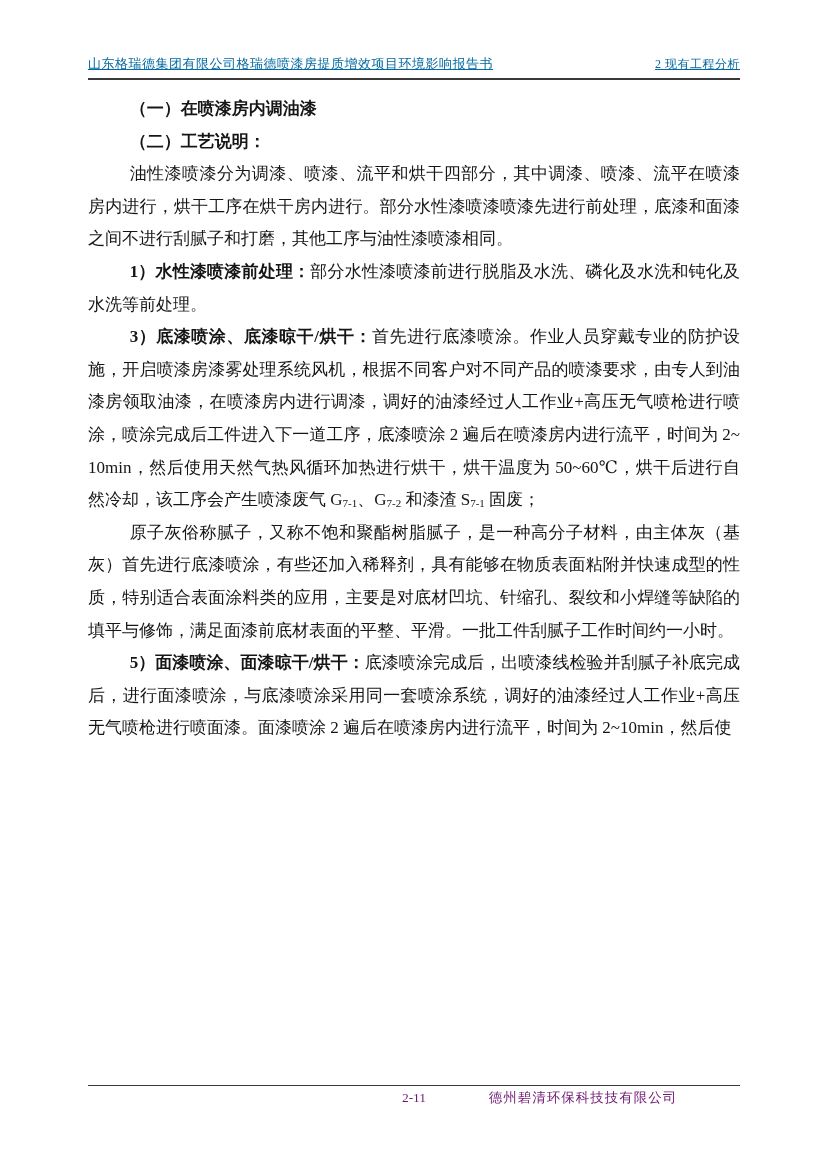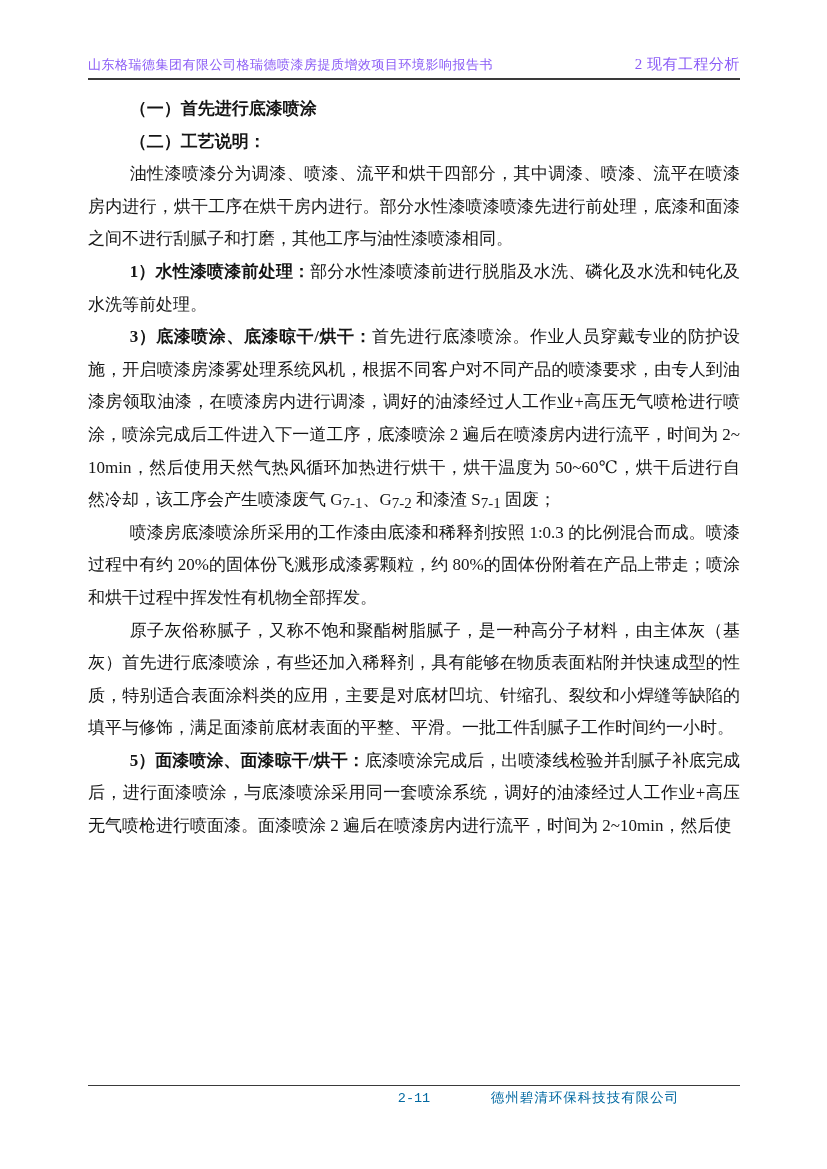--- a/index.html
+++ b/index.html
@@ -11,24 +11,25 @@
     color: #111;
     overflow: hidden;
   }
   .page { position: absolute; inset: 0; }
 
   
   .header {
     position: absolute;
     left: 88px; width: 652px; top: 55px;
     display: flex; justify-content: space-between; align-items: baseline;
-    font-size: 13px; color: #8b5cf6;
+    font-size: 13px; color: #0369a1;
     letter-spacing: 0.5px;
+    text-decoration: underline;
   }
-  .header .hdr-right { font-size: 15px; }
+  .header .hdr-right { font-size: 12px; }
   .header-rule {
     position: absolute;
     left: 88px; width: 652px; top: 78px;
     height: 0; border-top: 2.2px solid #3a3a3a;
   }
 
   
   .content {
     position: absolute;
     left: 88px; width: 652px; top: 93px;
@@ -38,60 +39,59 @@
   .para {
     margin: 0;
     text-indent: 2.45em;
     text-align: justify;
     text-justify: inter-ideograph;
     word-break: break-all;
   }
   .para.heading { font-weight: bold; text-align: left; }
   .bold { font-weight: bold; }
   .content sub {
-    font-size: 15px;
+    font-size: 11px;
     line-height: 0;
     vertical-align: -0.22em;
     letter-spacing: 0;
   }
 
   
   .footer-rule {
     position: absolute;
     left: 88px; width: 652px; top: 1085px;
     height: 0; border-top: 1.8px solid #3a3a3a;
   }
   .footer-row {
     position: absolute;
     left: 88px; width: 652px; top: 1089px;
     display: flex; align-items: baseline;
-    font-size: 13.5px; color: #0369a1; font-family: Liberation Mono, monospace;
+    font-size: 13.5px; color: #701a75;
   }
   .footer-row .f-spacer { flex: 1; }
   .footer-row .f-page { flex: 0 0 auto; }
   .footer-row .f-company { flex: 1; text-align: center; letter-spacing: 1px; }
 </style>
 </head>
 <body>
 
 <div class="page">
 
   <div class="header">
     <span class="hdr-left">山东格瑞德集团有限公司格瑞德喷漆房提质增效项目环境影响报告书</span>
     <span class="hdr-right">2 现有工程分析</span>
   </div>
   <div class="header-rule"></div>
 
   <div class="content" id="doc-content">
-      <p class="para heading"><span class="bold">（一）首先进行底漆喷涂</span></p>
+      <p class="para heading"><span class="bold">（一）在喷漆房内调油漆</span></p>
       <p class="para heading"><span class="bold">（二）工艺说明：</span></p>
       <p class="para"><span>油性漆喷漆分为调漆、喷漆、流平和烘干四部分，其中调漆、喷漆、流平在喷漆房内进行，烘干工序在烘干房内进行。部分水性漆喷漆喷漆先进行前处理，底漆和面漆之间不进行刮腻子和打磨，其他工序与油性漆喷漆相同。</span></p>
       <p class="para"><span class="bold">1）水性漆喷漆前处理：</span><span>部分水性漆喷漆前进行脱脂及水洗、磷化及水洗和钝化及水洗等前处理。</span></p>
       <p class="para"><span class="bold">3）底漆喷涂、底漆晾干/烘干：</span><span>首先进行底漆喷涂。作业人员穿戴专业的防护设施，开启喷漆房漆雾处理系统风机，根据不同客户对不同产品的喷漆要求，由专人到油漆房领取油漆，在喷漆房内进行调漆，调好的油漆经过人工作业+高压无气喷枪进行喷涂，喷涂完成后工件进入下一道工序，底漆喷涂 2 遍后在喷漆房内进行流平，时间为 2~10min，然后使用天然气热风循环加热进行烘干，烘干温度为 50~60℃，烘干后进行自然冷却，该工序会产生喷漆废气 G</span><sub>7-1</sub><span>、G</span><sub>7-2</sub><span> 和漆渣 S</span><sub>7-1</sub><span> 固废；</span></p>
-      <p class="para"><span>喷漆房底漆喷涂所采用的工作漆由底漆和稀释剂按照 1:0.3 的比例混合而成。喷漆过程中有约 20%的固体份飞溅形成漆雾颗粒，约 80%的固体份附着在产品上带走；喷涂和烘干过程中挥发性有机物全部挥发。</span></p>
       <p class="para"><span>原子灰俗称腻子，又称不饱和聚酯树脂腻子，是一种高分子材料，由主体灰（基灰）首先进行底漆喷涂，有些还加入稀释剂，具有能够在物质表面粘附并快速成型的性质，特别适合表面涂料类的应用，主要是对底材凹坑、针缩孔、裂纹和小焊缝等缺陷的填平与修饰，满足面漆前底材表面的平整、平滑。一批工件刮腻子工作时间约一小时。</span></p>
       <p class="para"><span class="bold">5）面漆喷涂、面漆晾干/烘干：</span><span>底漆喷涂完成后，出喷漆线检验并刮腻子补底完成后，进行面漆喷涂，与底漆喷涂采用同一套喷涂系统，调好的油漆经过人工作业+高压无气喷枪进行喷面漆。面漆喷涂 2 遍后在喷漆房内进行流平，时间为 2~10min，然后使</span></p>
     </div>
 
   <div class="footer-rule"></div>
   <div class="footer-row">
     <span class="f-spacer"></span>
     <span class="f-page">2-11</span>
     <span class="f-company">德州碧清环保科技技有限公司</span>
   </div>

